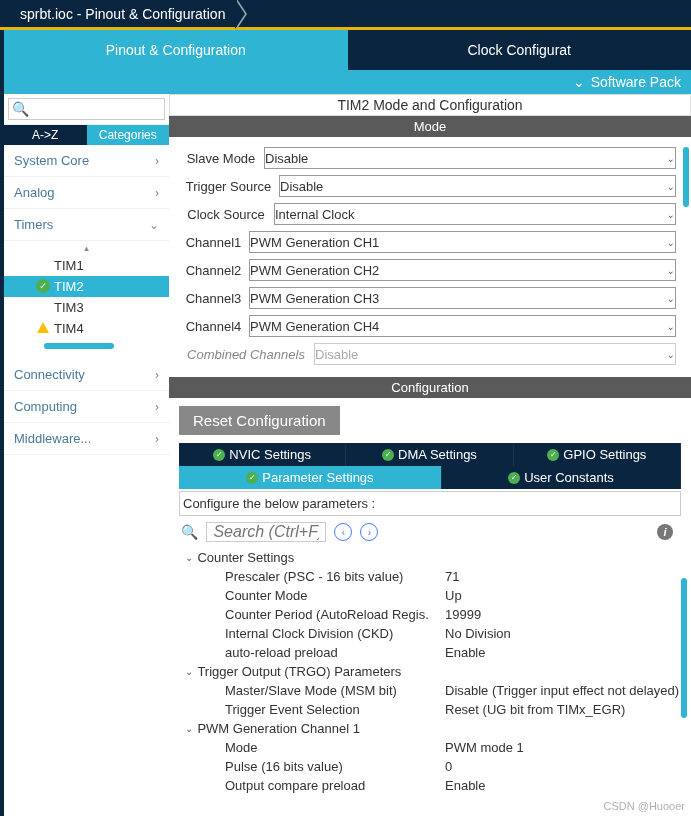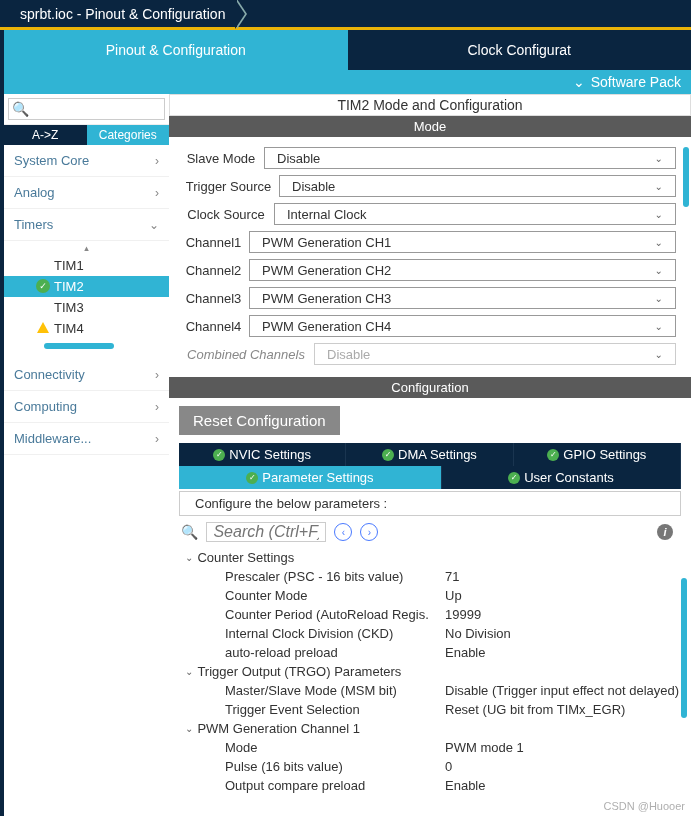--- a/index.html
+++ b/index.html
@@ -35,30 +35,30 @@
 .ico.warn { width: 0; height: 0; border-left: 6px solid transparent; border-right: 6px solid transparent; border-bottom: 11px solid #ffc107; top: 4px; left: 33px; }
 .updown { text-align: center; color: #888; font-size: 9px; padding: 2px 0; }
 .hscroll { height: 6px; background: #30b4d4; margin: 4px 40px 6px 40px; border-radius: 3px; width: 70px; }
 .section-title { background: #0a2540; color: #fff; text-align: center; padding: 2px 0; font-size: 14px; }
 .panel-header { background: #5a5a5a; color: #fff; text-align: center; padding: 3px 0; font-size: 13px; }
 .mode-body { padding: 10px 15px 6px 15px; position: relative; }
 .scroll-ind { position: absolute; right: 2px; top: 10px; width: 6px; height: 60px; background: #30b4d4; border-radius: 3px; }
 .mode-row { display: flex; align-items: center; margin-bottom: 6px; }
 .mode-label { width: 80px; text-align: center; padding-right: 6px; font-size: 13px; color: #333; }
 .mode-label.wide { width: 130px; font-style: italic; color: #888; }
-.mode-select { flex: 1; height: 22px; border: 1px solid #999; padding: 0 12px; font-size: 13px; display: flex; align-items: center; justify-content: space-between; background: #fff; cursor: pointer; }
+.mode-select { flex: 1; height: 22px; border: 1px solid #999; padding: 0 0; font-size: 13px; display: flex; align-items: center; justify-content: space-between; background: #fff; cursor: pointer; }
 .mode-select.disabled { color: #aaa; border-color: #ccc; }
 .mode-select .dd { color: #666; font-size: 10px; }
 .config-body { padding: 8px 10px; }
 .reset-btn { background: #888; color: #fff; border: none; padding: 6px 14px; font-size: 15px; cursor: pointer; }
 .tab-row { display: flex; margin-top: 8px; }
 .cfg-tab { flex: 1; background: #0a2540; color: #fff; text-align: center; padding: 4px 0; font-size: 13px; cursor: pointer; border-right: 1px solid #1a3550; display: flex; align-items: center; justify-content: center; gap: 4px; }
 .cfg-tab.active { background: #30b4d4; }
 .cfg-tab .ok { width: 12px; height: 12px; border-radius: 50%; background: #4caf50; display: inline-flex; align-items: center; justify-content: center; font-size: 8px; color: #fff; }
-.param-header { border: 1px solid #ccc; padding: 4px 15px; font-size: 13px; margin-top: 2px; }
+.param-header { border: 1px solid #ccc; padding: 4px 3px; font-size: 13px; margin-top: 2px; }
 .param-search { display: flex; align-items: center; gap: 8px; padding: 6px 2px; }
 .param-search .mag { color: #30b4d4; font-size: 14px; }
 .param-search input { border: 1px solid #ccc; height: 20px; padding: 0 6px; font-size: 16px; font-style: italic; color: #999; width: 120px; }
 .nav-circle { width: 18px; height: 18px; border: 1.5px solid #4a7aff; border-radius: 50%; display: flex; align-items: center; justify-content: center; color: #4a7aff; font-size: 10px; cursor: pointer; }
 .info-circle { width: 16px; height: 16px; border-radius: 50%; background: #777; color: #fff; display: flex; align-items: center; justify-content: center; font-size: 11px; font-weight: bold; font-style: italic; margin-left: auto; margin-right: 6px; }
 .param-tree { font-size: 13px; position: relative; }
 .param-tree .scroll-ind2 { position: absolute; right: -6px; top: 30px; width: 6px; height: 140px; background: #30b4d4; border-radius: 3px; }
 .pgroup { padding: 2px 0 2px 6px; display: flex; align-items: center; gap: 4px; cursor: pointer; }
 .pgroup .exp { color: #666; font-size: 10px; }
 .prow { display: flex; padding: 2px 0 2px 46px; }

